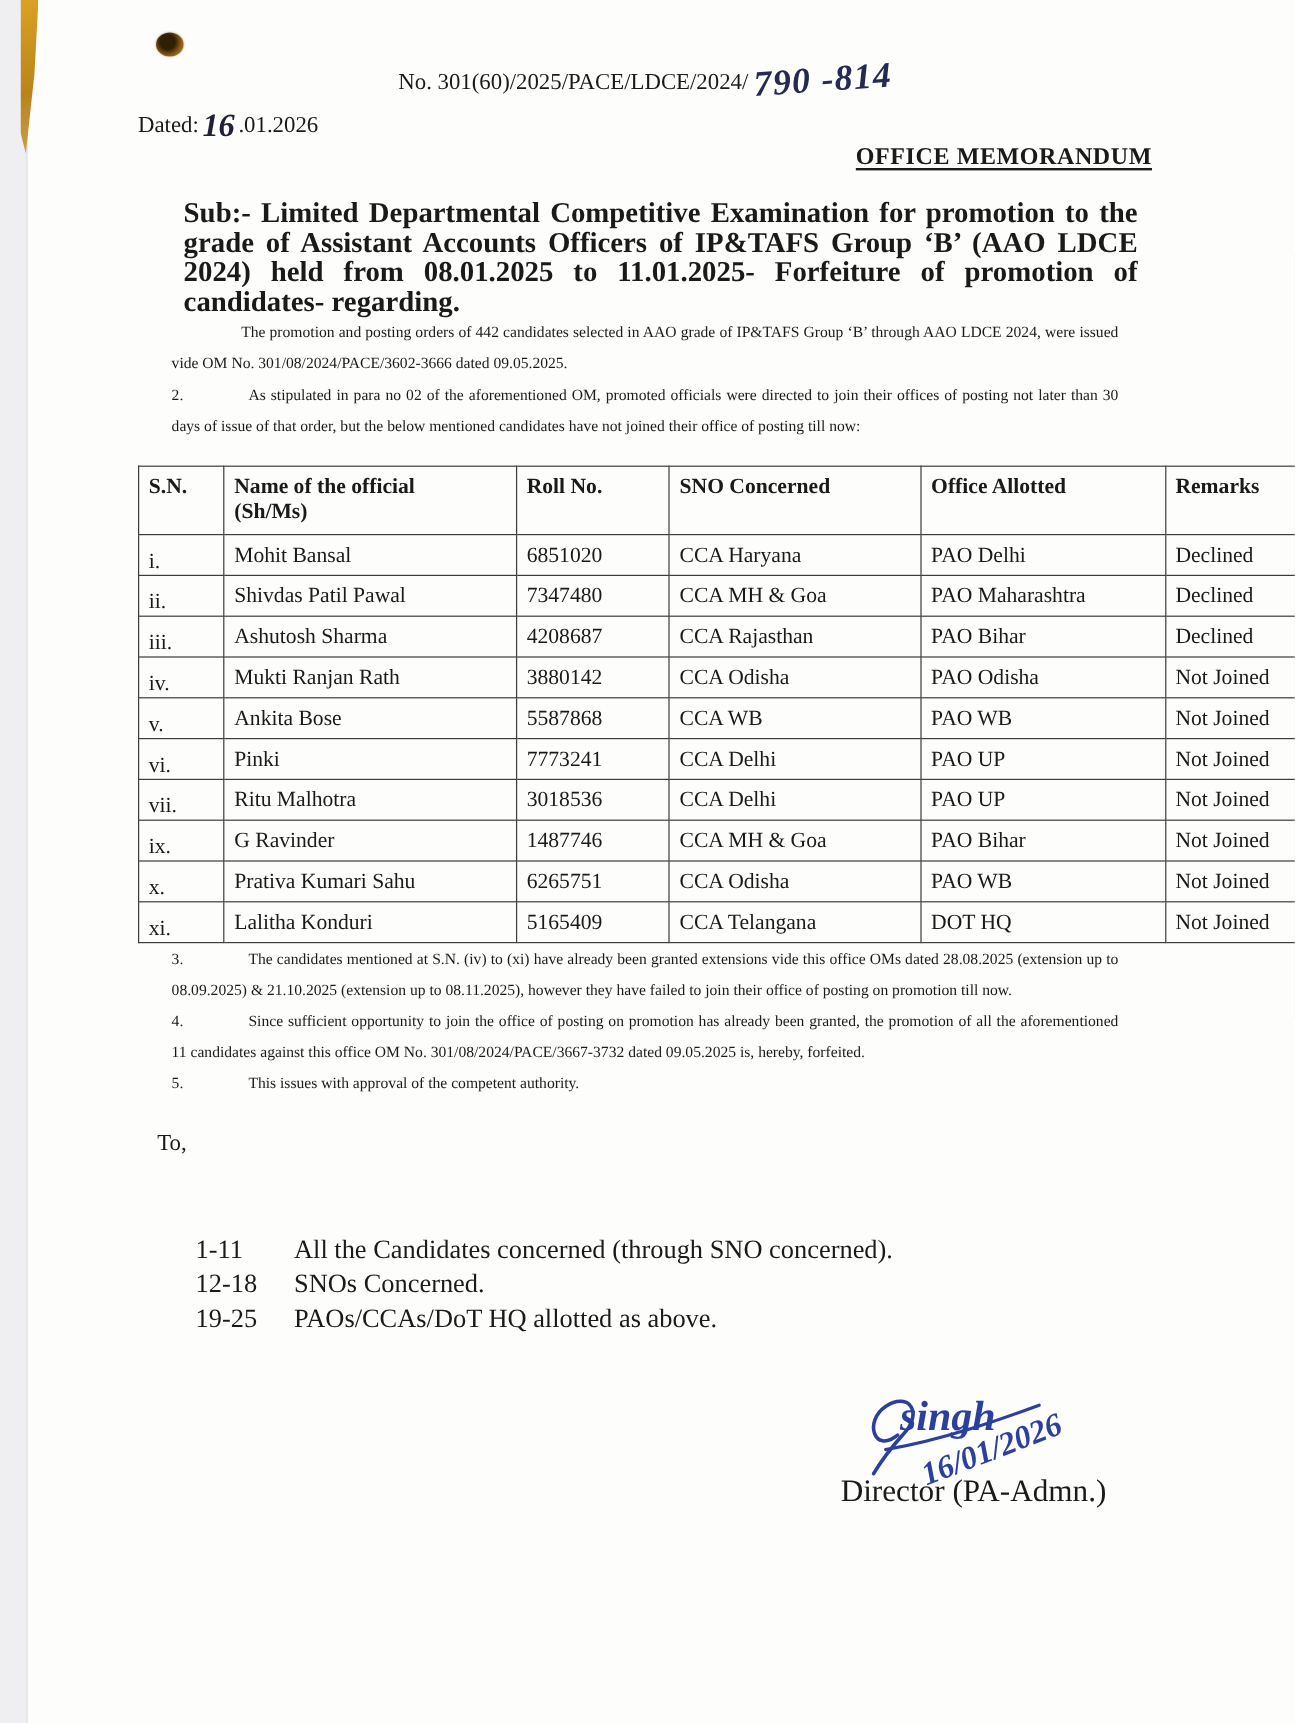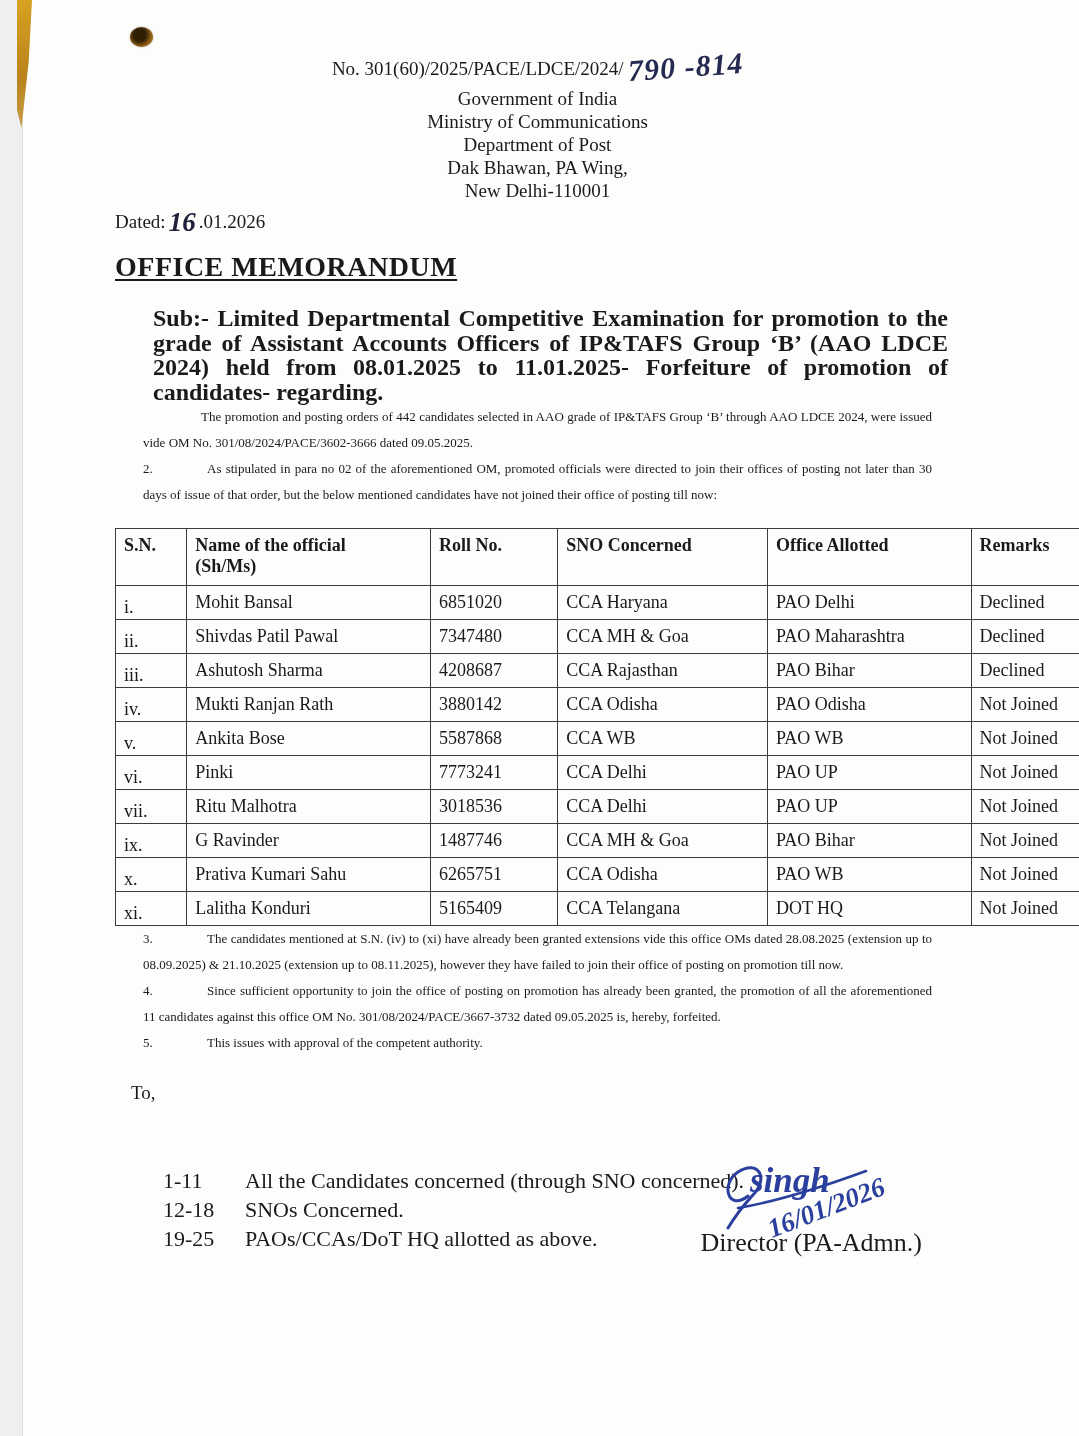--- a/index.html
+++ b/index.html
@@ -20,22 +20,22 @@
 
   .content { position:absolute; left:115px; top:50px; width:845px; }
 
   .ref-line { text-align:center; font-size:19px; white-space:nowrap; }
   .hw { font-style:italic; display:inline-block; }
   .ref-hw { font-size:30px; color:#252a52; transform:rotate(-4deg);
     vertical-align:-2px; margin-left:4px; letter-spacing:1px; font-weight:bold; }
   .org-lines { text-align:center; font-size:19px; line-height:23px; margin-top:3px; }
   .dated-line { font-size:19px; padding-right:18px; margin-top:5px; }
   .hw-day { font-size:27px; color:#20203a; vertical-align:-3px; font-weight:bold; margin:0 3px; }
-  .memo-title { text-align:left; font-size:28px; font-weight:bold;
-    text-decoration:underline; text-underline-offset:3px; letter-spacing:.5px; margin-top:13px; }
+  .memo-title { text-align:right; font-size:20px; font-weight:bold;
+    text-decoration:underline; text-underline-offset:3px; letter-spacing:.5px; margin-top:0; }
 
   .subject { margin:23px 12px 0 38px; font-size:24px; font-weight:bold;
     line-height:24.5px; text-align:justify; }
   p.body { margin:0 28px 0 28px; font-size:13px; line-height:26px; text-align:justify; }
   .mt1 { margin-top:25px; } .mt2 { margin-top:14px; } .mt3 { margin-top:26px; }
   .mt4 { margin-top:28px; } .mt5 { margin-top:28px; }
   .indent-first { text-indent:58px; }
   .pnum { display:inline-block; width:64px; text-indent:0; }
 
   table.cand { border-collapse:collapse; width:1004px; margin-top:20px;
@@ -63,27 +63,20 @@
 
 <div class="page">
   <div class="scan-strip"></div>
   <div class="tape"></div>
   <div class="punch-hole"></div>
 
   <div class="content">
 
     <div class="ref-line"><span>No. 301(60)/2025/PACE/LDCE/2024/</span><span class="hw ref-hw">790 -814</span></div>
 
-    <div class="org-lines">
-      <div>Government of India</div>
-      <div>Ministry of Communications</div>
-      <div>Department of Post</div>
-      <div>Dak Bhawan, PA Wing,</div>
-      <div>New Delhi-110001</div>
-    </div>
 
     <div class="dated-line"><span>Dated:</span><span class="hw hw-day">16</span><span>.01.2026</span></div>
 
     <div class="memo-title">OFFICE MEMORANDUM</div>
 
     <p class="subject">Sub:- Limited Departmental Competitive Examination for promotion to the grade of Assistant Accounts Officers of IP&amp;TAFS Group ‘B’ (AAO LDCE 2024) held from 08.01.2025 to 11.01.2025- Forfeiture of promotion of candidates- regarding.</p>
 
     <p class="body mt1 indent-first">The promotion and posting orders of 442 candidates selected in AAO grade of IP&amp;TAFS Group ‘B’ through AAO LDCE 2024, were issued vide OM No. 301/08/2024/PACE/3602-3666 dated 09.05.2025.</p>
 
     <p class="body mt2"><span class="pnum">2.</span><span>As stipulated in para no 02 of the aforementioned OM, promoted officials were directed to join their offices of posting not later than 30 days of issue of that order, but the below mentioned candidates have not joined their office of posting till now:</span></p>

